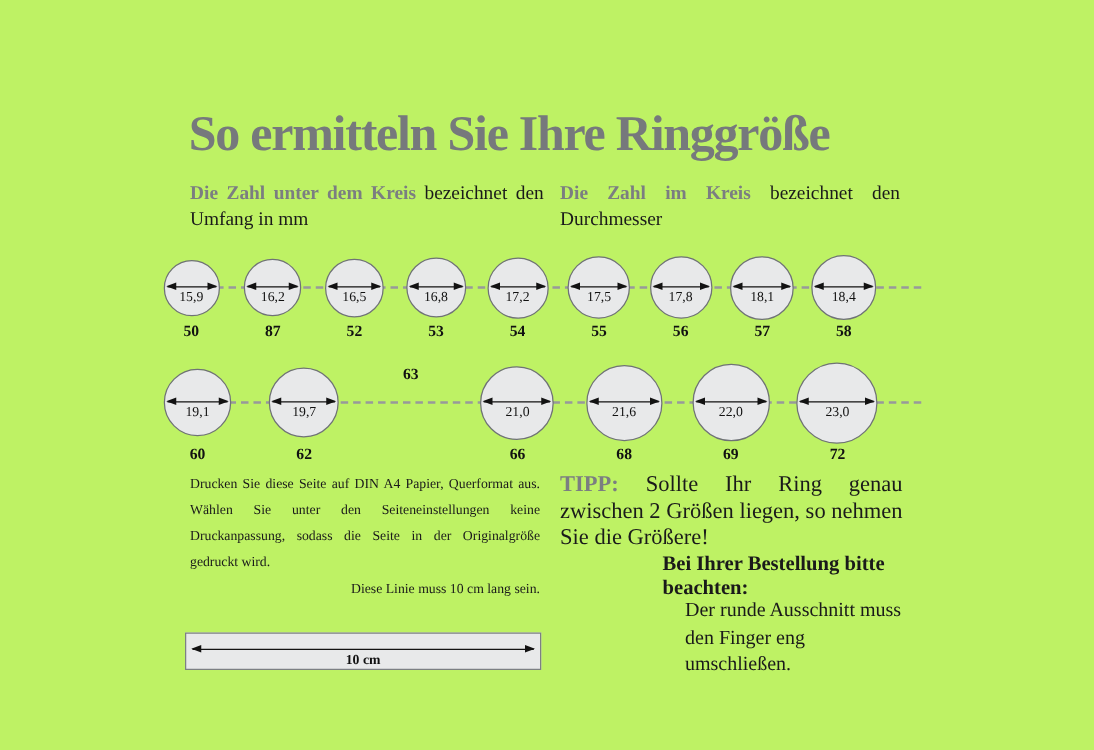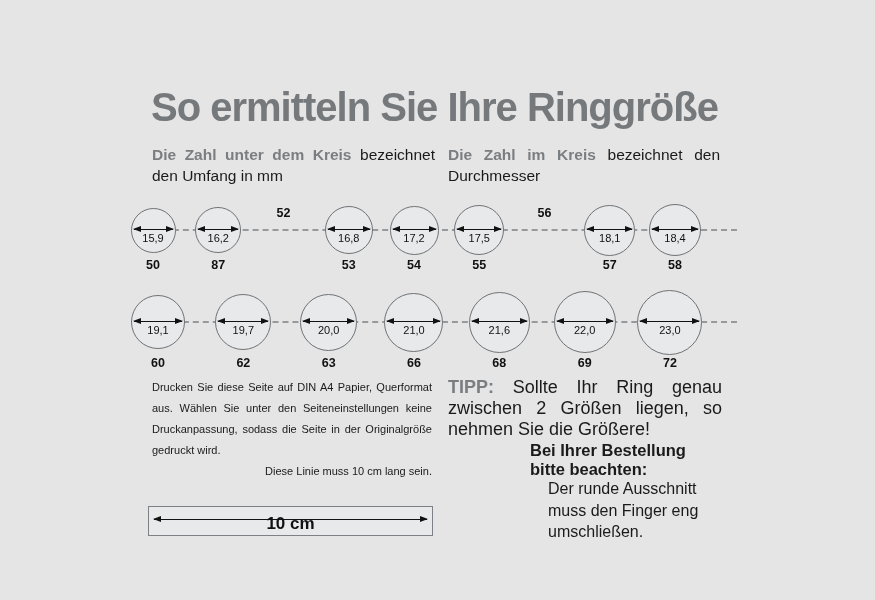--- a/index.html
+++ b/index.html
@@ -1,18 +1,18 @@
 <!DOCTYPE html>
 <html><head>
 <meta charset="utf-8">
 <style>
   html,body{margin:0;padding:0;background:#fff;}
   .page{
-    position:relative;width:875px;height:600px;background:#e5e5e5;
-    font-family:Liberation Sans, sans-serif;color:#1a1a1a;overflow:hidden;
+    position:relative;width:875px;height:600px;background:#bef264;
+    font-family:Liberation Serif, serif;color:#1a1a1a;overflow:hidden;
   }
   .title{
     position:absolute;left:151px;top:87px;font-size:40px;font-weight:bold;
     color:#76797c;letter-spacing:-1px;white-space:nowrap;line-height:1;
   }
   .legend{position:absolute;top:144px;font-size:15.5px;line-height:21px;text-align:justify;}
   .legend-left{left:152px;width:283px;}
   .legend-right{left:448px;width:272px;}
   .hl{color:#7b7e81;font-weight:bold;}
   .dash-line{position:absolute;left:133px;width:604px;height:0;border-top:2px dashed #98999b;z-index:1;}
@@ -32,21 +32,21 @@
   .ring-size{font-weight:bold;font-size:12.5px;margin-top:2px;color:#111;}
   .instructions{position:absolute;left:152px;top:377px;width:280px;font-size:11px;line-height:21px;}
   .instructions p{margin:0;text-align:justify;}
   .instructions p.plain{text-align:right;}
   .tip{position:absolute;left:448px;top:377px;width:274px;font-size:18px;line-height:21px;text-align:justify;}
   .order-heading{position:absolute;left:530px;top:441px;width:185px;font-size:16.5px;font-weight:bold;line-height:19px;}
   .order-body{position:absolute;left:548px;top:478px;width:182px;font-size:16px;line-height:21.5px;}
   .ruler{position:absolute;left:148px;top:506px;width:285px;height:30px;background:#e8e9ea;
     border:1px solid #7d8084;box-sizing:border-box;z-index:2;}
   .ruler .d-arrow{left:5px;right:5px;top:12px;margin-top:0;}
-  .ruler-label{position:absolute;left:0;right:0;bottom:1px;text-align:center;font-weight:bold;font-size:17px;color:#111;}
+  .ruler-label{position:absolute;left:0;right:0;bottom:1px;text-align:center;font-weight:bold;font-size:11px;color:#111;}
 </style>
 </head>
 <body>
 
 <div class="page">
 
   <div class="title">So ermitteln Sie Ihre Ringgröße</div>
 
   <div class="legend legend-left"><span class="hl">Die Zahl unter dem Kreis</span><span> bezeichnet den Umfang in mm</span></div>
 
@@ -68,20 +68,26 @@
       <div class="ring-item" style="width: 58px;">
         <div class="circle-wrap" style="height: 52px;">
           <div class="circle" style="width: 46px; height: 46px;">
             <div class="d-arrow"></div>
             <div class="d-label">16,2</div>
           </div>
         </div>
         <div class="ring-size">87</div>
       </div>
       <div class="ring-item" style="width: 58px;">
+        <div class="circle-wrap" style="height: 52px;">
+          <div class="circle" style="width: 47px; height: 47px;">
+            <div class="d-arrow"></div>
+            <div class="d-label">16,5</div>
+          </div>
+        </div>
         <div class="ring-size">52</div>
       </div>
       <div class="ring-item" style="width: 58px;">
         <div class="circle-wrap" style="height: 52px;">
           <div class="circle" style="width: 48px; height: 48px;">
             <div class="d-arrow"></div>
             <div class="d-label">16,8</div>
           </div>
         </div>
         <div class="ring-size">53</div>
@@ -98,20 +104,26 @@
       <div class="ring-item" style="width: 58px;">
         <div class="circle-wrap" style="height: 52px;">
           <div class="circle" style="width: 50px; height: 50px;">
             <div class="d-arrow"></div>
             <div class="d-label">17,5</div>
           </div>
         </div>
         <div class="ring-size">55</div>
       </div>
       <div class="ring-item" style="width: 58px;">
+        <div class="circle-wrap" style="height: 52px;">
+          <div class="circle" style="width: 50px; height: 50px;">
+            <div class="d-arrow"></div>
+            <div class="d-label">17,8</div>
+          </div>
+        </div>
         <div class="ring-size">56</div>
       </div>
       <div class="ring-item" style="width: 58px;">
         <div class="circle-wrap" style="height: 52px;">
           <div class="circle" style="width: 51px; height: 51px;">
             <div class="d-arrow"></div>
             <div class="d-label">18,1</div>
           </div>
         </div>
         <div class="ring-size">57</div>
@@ -139,26 +151,20 @@
       <div class="ring-item" style="width: 68px;">
         <div class="circle-wrap" style="height: 64px;">
           <div class="circle" style="width: 56px; height: 56px;">
             <div class="d-arrow"></div>
             <div class="d-label">19,7</div>
           </div>
         </div>
         <div class="ring-size">62</div>
       </div>
       <div class="ring-item" style="width: 68px;">
-        <div class="circle-wrap" style="height: 64px;">
-          <div class="circle" style="width: 57px; height: 57px;">
-            <div class="d-arrow"></div>
-            <div class="d-label">20,0</div>
-          </div>
-        </div>
         <div class="ring-size">63</div>
       </div>
       <div class="ring-item" style="width: 68px;">
         <div class="circle-wrap" style="height: 64px;">
           <div class="circle" style="width: 59px; height: 59px;">
             <div class="d-arrow"></div>
             <div class="d-label">21,0</div>
           </div>
         </div>
         <div class="ring-size">66</div>

